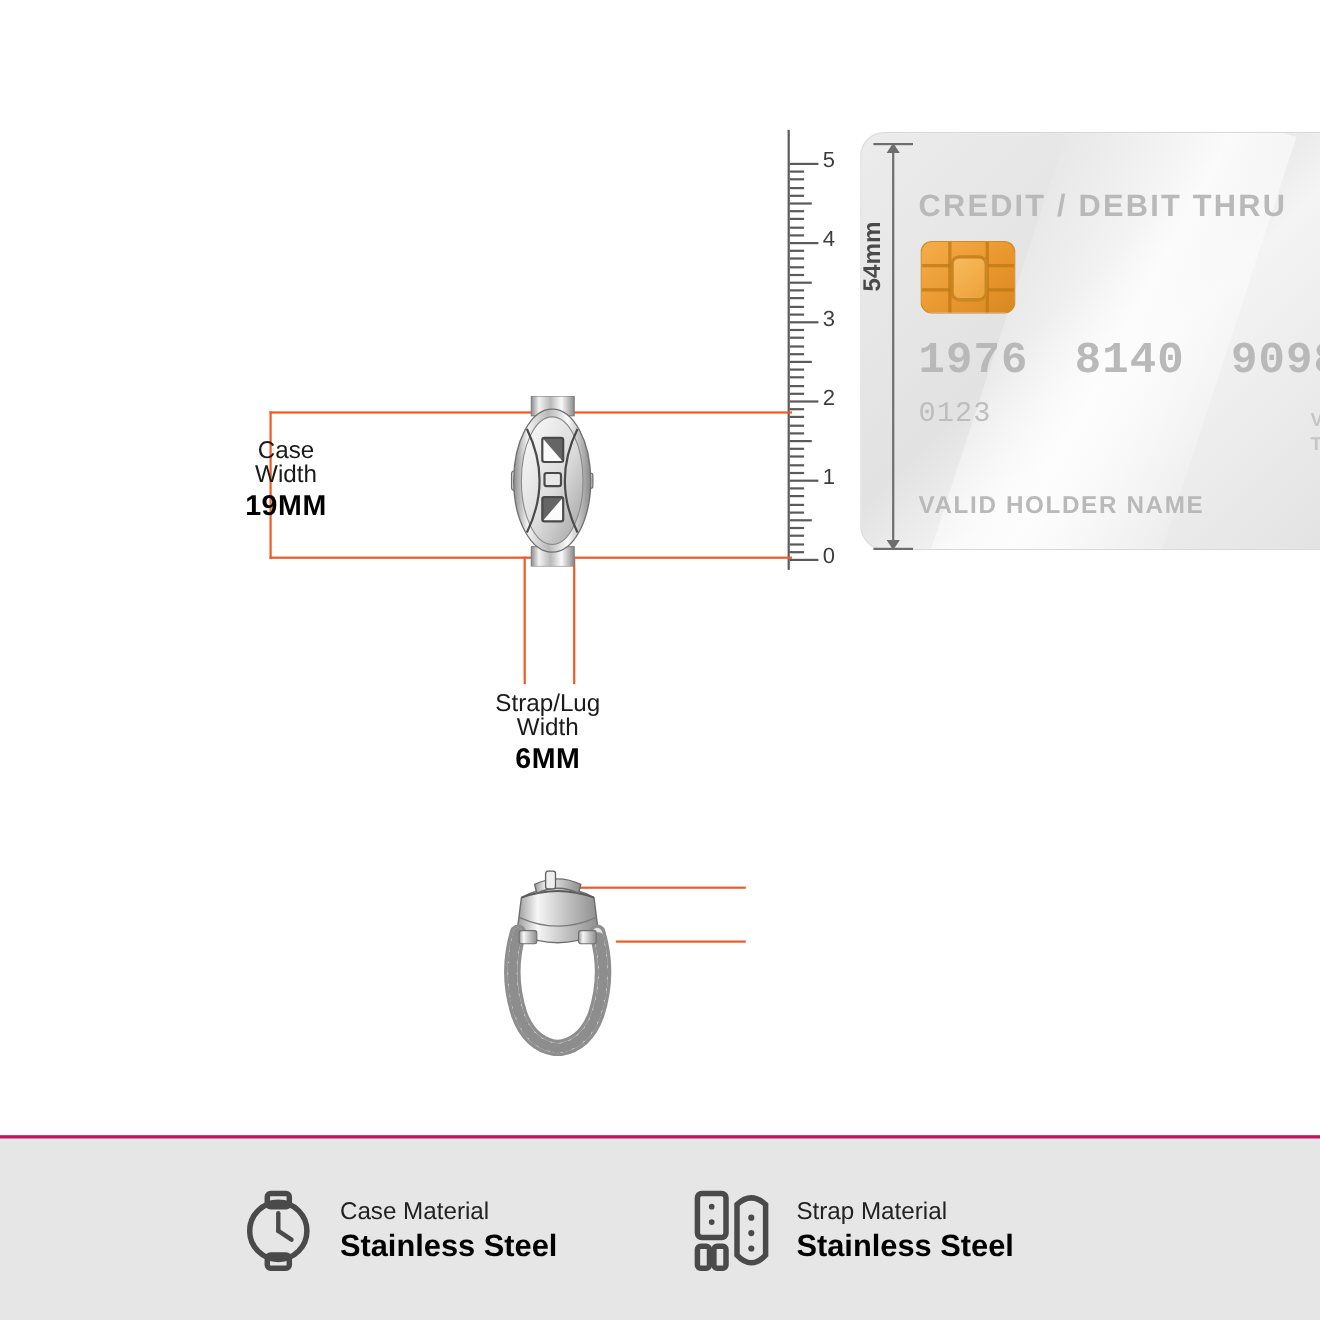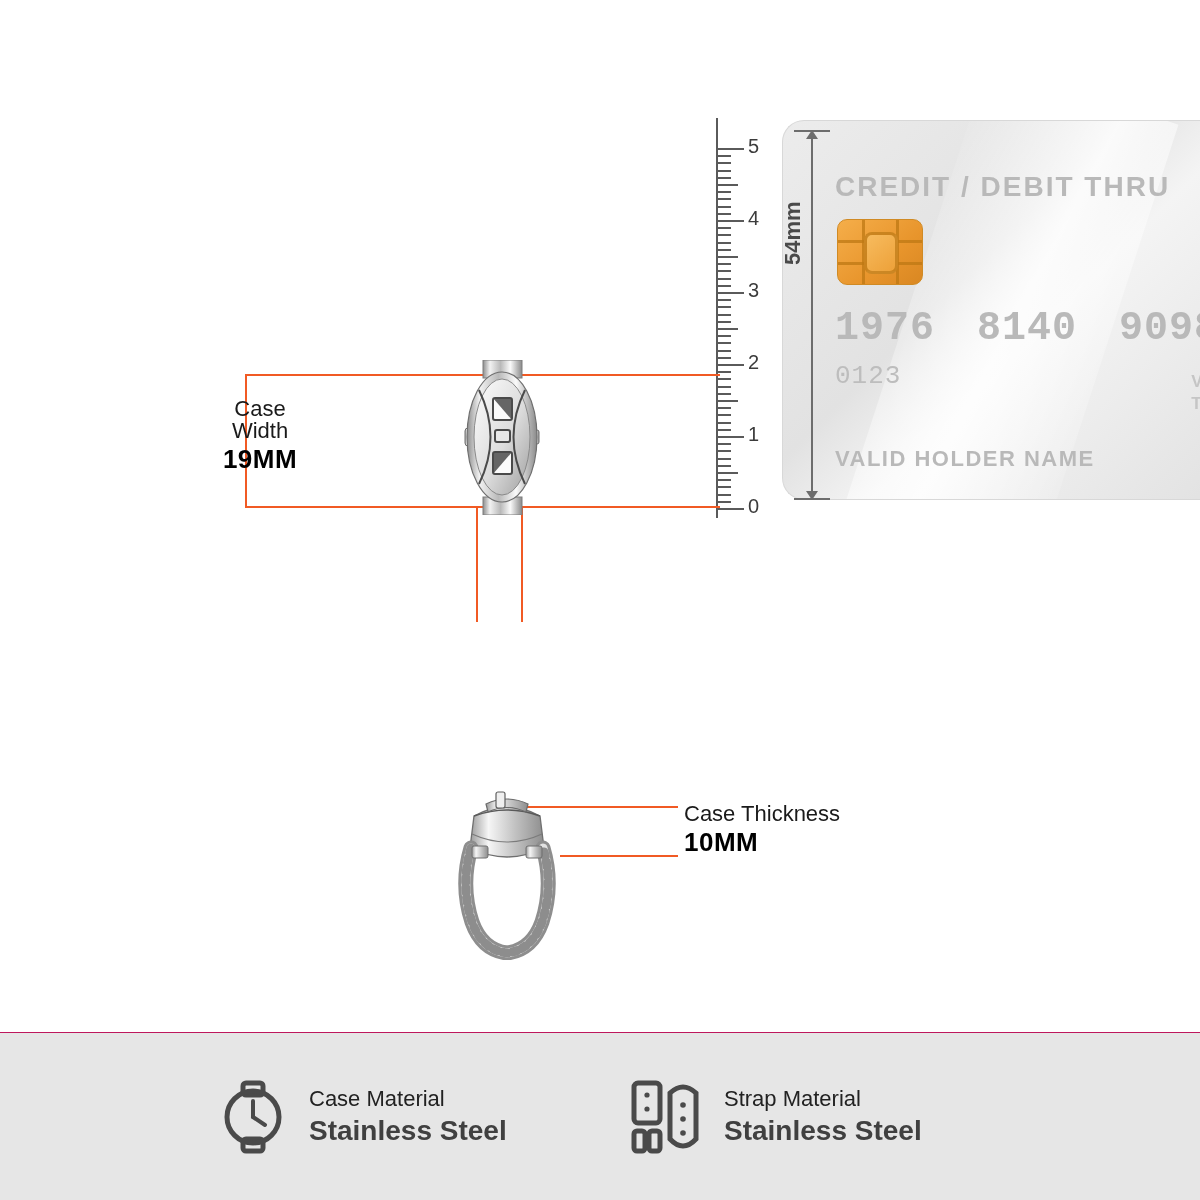--- a/index.html
+++ b/index.html
@@ -94,25 +94,25 @@
     transform: rotate(-90deg); transform-origin: left top; white-space: nowrap;
   }
 
   
   .watch-top { left: 455px; top: 360px; width: 95px; height: 155px; }
   .watch-side { left: 452px; top: 790px; width: 110px; height: 170px; }
 
   
   #bottom {
     position: absolute; left: 0; bottom: 0; width: 1200px; height: 168px;
-    background: #e6e6e6; border-top: 1px solid #be185d;
+    background: #e6e6e6; border-top: 3px solid #be185d;
   }
   .spec { position: absolute; display: flex; align-items: center; gap: 18px; }
   .spec .txt .k { font-size: 22px; color: #222; line-height: 28px; }
-  .spec .txt .v { font-size: 28px; font-weight: bold; color: #404040; line-height: 36px; }
+  .spec .txt .v { font-size: 28px; font-weight: bold; color: #000000; line-height: 36px; }
   #spec1 { left: 215px; top: 46px; }
   #spec2 { left: 630px; top: 46px; }
 </style>
 </head>
 <body>
 
 <div id="stage">
 
   <div id="ruler" class="abs">
     <div class="axis"></div>
@@ -214,27 +214,28 @@
   <div class="line-v" style="left:245px; top:374px; height:134px;"></div>
 
   <div class="lbl" style="left:180px; top:398px; width:160px;">
     <div class="t1">Case</div>
     <div class="t1">Width</div>
     <div class="val">19MM</div>
   </div>
 
   <div class="line-v" style="left:476px; top:506px; height:116px;"></div>
   <div class="line-v" style="left:521px; top:506px; height:116px;"></div>
+  <div class="lbl" style="left:408px; top:628px; width:180px;">
+    <div class="t1">Strap/Lug</div>
+    <div class="t1">Width</div>
+    <div class="val">6MM</div>
+  </div>
 
   <div class="line-h" style="left:498px; top:806px; width:180px;"></div>
   <div class="line-h" style="left:560px; top:855px; width:118px;"></div>
-  <div class="lbl" style="left:684px; top:803px; width:320px; text-align:left;">
-    <div class="t1" style="text-align:left;">Case Thickness</div>
-    <div class="val" style="text-align:left;">10MM</div>
-  </div>
 
   <svg class="abs watch-top" viewBox="0 0 95 155">
     <defs>
       <linearGradient id="steelV" x1="0" y1="0" x2="1" y2="0">
         <stop offset="0%" stop-color="#8e8e8e"></stop>
           <stop offset="18%" stop-color="#f2f2f2"></stop>
         <stop offset="45%" stop-color="#b9b9b9"></stop>
           <stop offset="70%" stop-color="#fafafa"></stop>
         <stop offset="100%" stop-color="#8a8a8a"></stop>
       </linearGradient>

